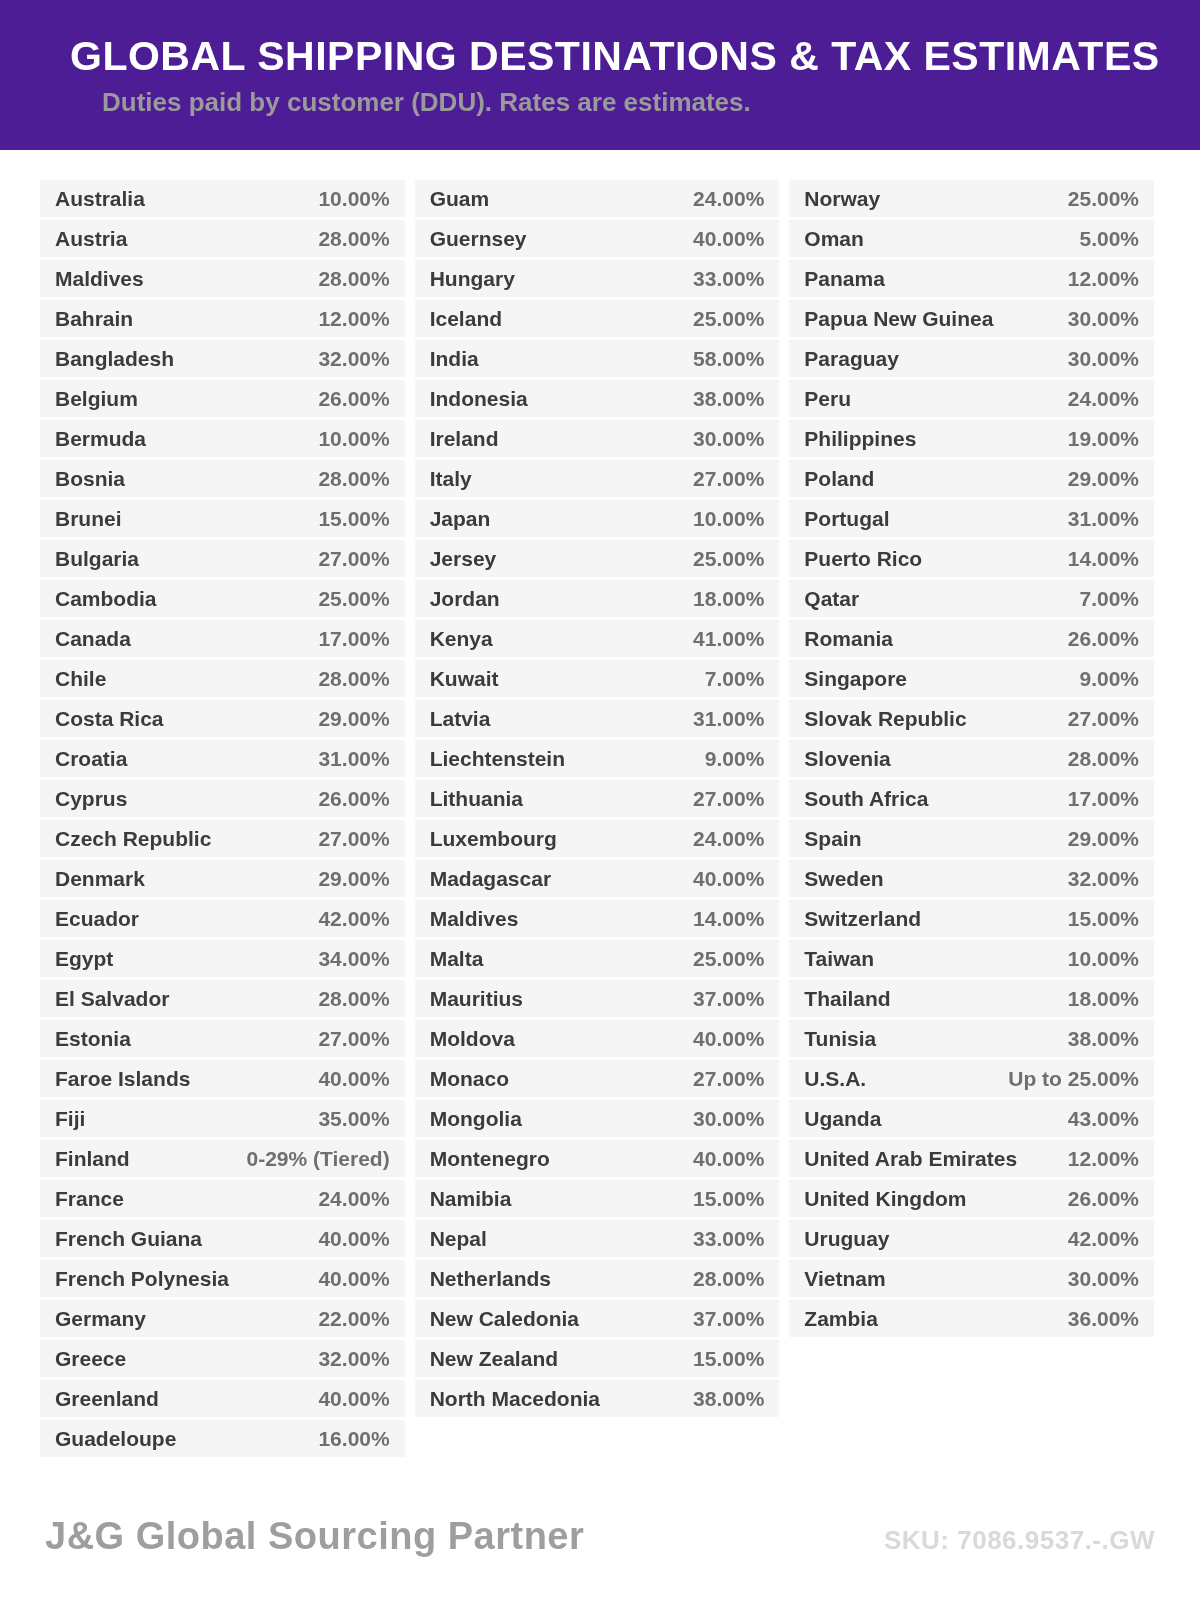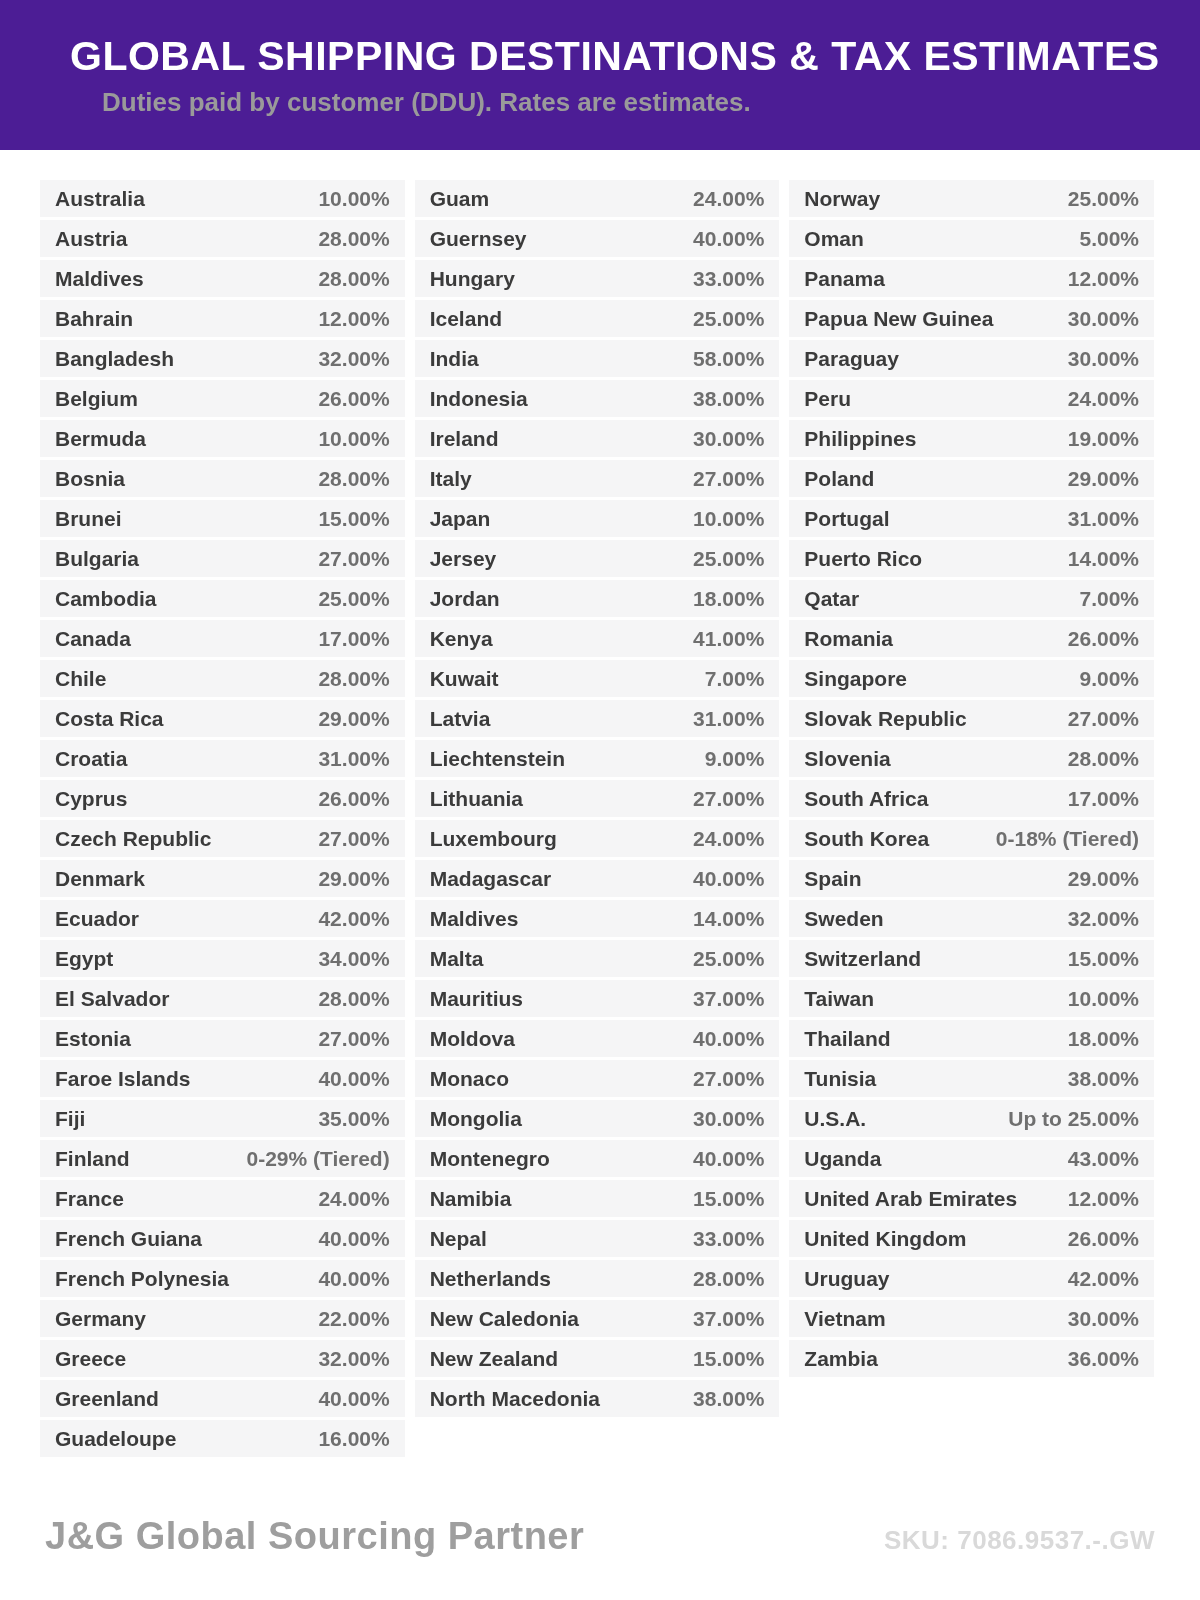--- a/index.html
+++ b/index.html
@@ -417,24 +417,20 @@
         </div>
         <div class="row">
           <span class="country">Slovenia</span>
           <span class="rate">28.00%</span>
         </div>
         <div class="row">
           <span class="country">South Africa</span>
           <span class="rate">17.00%</span>
         </div>
         <div class="row">
-          <span class="country">South Korea</span>
-          <span class="rate">0-18% (Tiered)</span>
-        </div>
-        <div class="row">
           <span class="country">Spain</span>
           <span class="rate">29.00%</span>
         </div>
         <div class="row">
           <span class="country">Sweden</span>
           <span class="rate">32.00%</span>
         </div>
         <div class="row">
           <span class="country">Switzerland</span>
           <span class="rate">15.00%</span>

